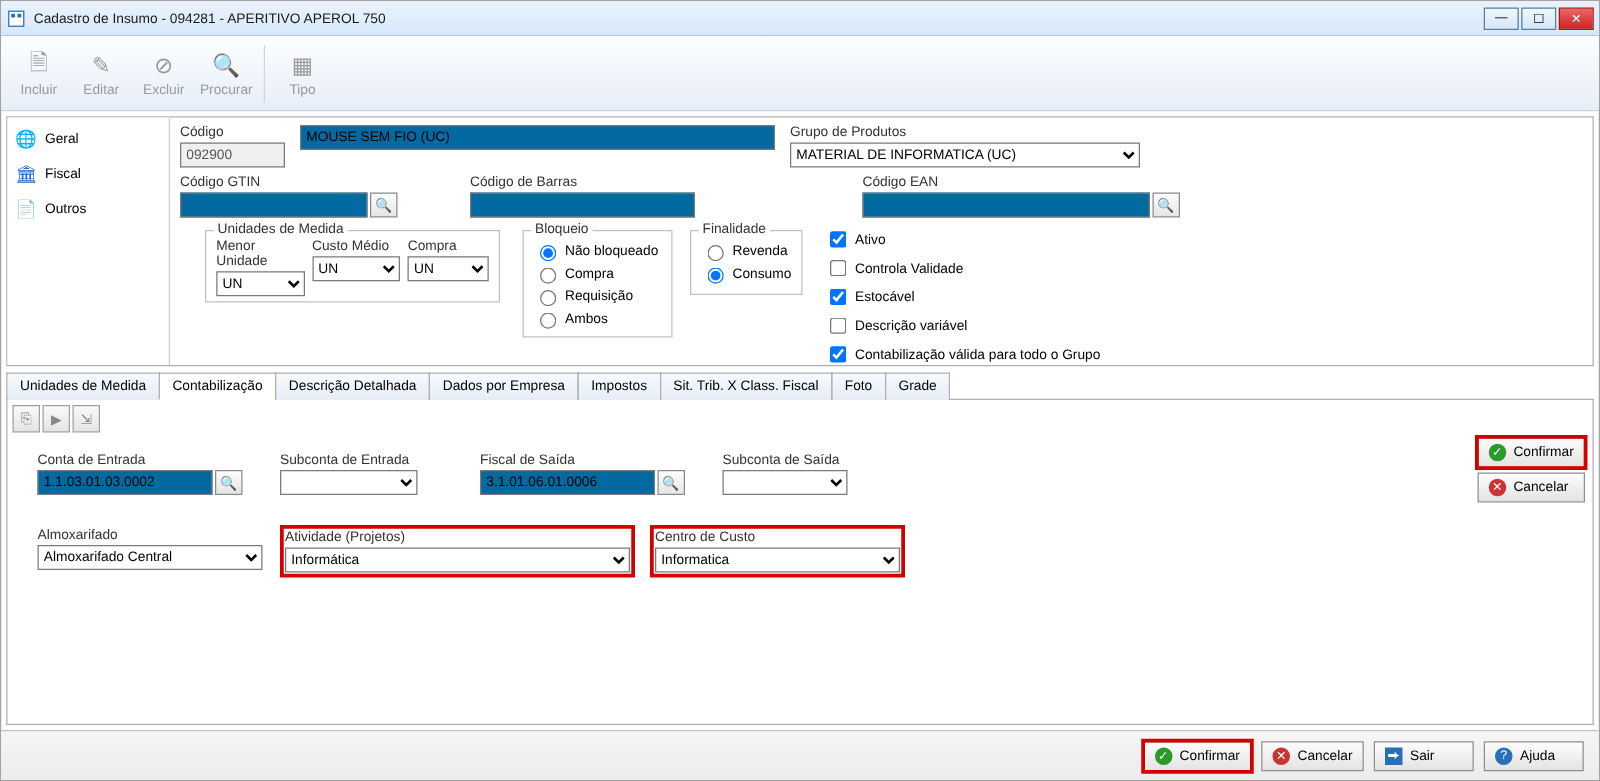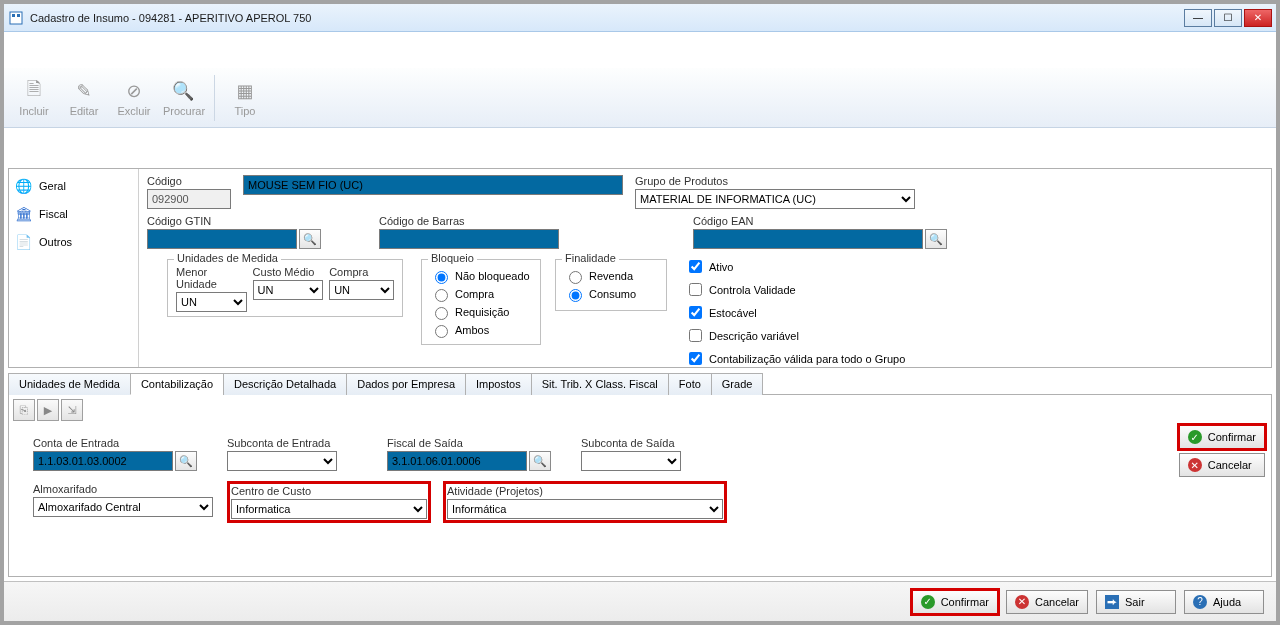--- a/index.html
+++ b/index.html
@@ -1,17 +1,17 @@
 <!DOCTYPE html>
 <html><head>
 <meta charset="utf-8">
 <style>
 * { box-sizing: border-box; font-family: "Segoe UI", Tahoma, sans-serif; font-size: 11px; }
 body { margin: 0; background: #fff; }
-.window { width: 1280px; height: 625px; border: 4px solid #a3a3a3; background: #fff; position: relative; display: flex; flex-direction: column; gap: 36px; }
+.window { width: 1280px; height: 625px; border: 1px solid #a3a3a3; background: #fff; position: relative; display: flex; flex-direction: column; }
 .titlebar { height: 28px; background: linear-gradient(#eaf3fc, #d7e8fa); display: flex; align-items: center; padding: 0 4px; border-bottom: 1px solid #a9c8e8; }
 .titlebar .icon { width: 16px; height: 16px; margin-right: 6px; display:inline-flex; align-items:center; justify-content:center; }
 .titlebar .title { flex: 1; color: #1a1a1a; }
 .win-btns { display: flex; gap: 2px; }
 .win-btn { width: 28px; height: 18px; border: 1px solid #5a7ca0; background: linear-gradient(#f0f6fc,#d6e6f6); display:flex; align-items:center; justify-content:center; font-size:10px; cursor:pointer; }
 .win-btn.close { background: linear-gradient(#e66,#c22); color:#fff; border-color:#a11; }
 
 .toolbar { height: 60px; background: linear-gradient(#fdfefe,#e7eef7); border-bottom:1px solid #c6d4e4; display:flex; align-items:center; padding:2px 6px; gap:2px; }
 .tbtn { width: 48px; height: 54px; display:flex; flex-direction:column; align-items:center; justify-content:center; gap:2px; color:#999; cursor:default; border:1px solid transparent; }
 .tbtn .ticon { width:24px; height:24px; display:flex; align-items:center; justify-content:center; font-size:18px; }
@@ -196,21 +196,21 @@
             <div class="radio-row">
                 <input type="radio" name="bloq" style="">
                 <span>Requisição</span>
               </div>
             <div class="radio-row">
                 <input type="radio" name="bloq" style="">
                 <span>Ambos</span>
               </div>
           </div>
 
-          <div class="group-box" style="width:112px; margin-left:2px; height:52px">
+          <div class="group-box" style="width:90px; margin-left:2px; height:52px">
             <span class="legend">Finalidade</span>
             <div class="radio-row">
                 <input type="radio" name="fin" style="">
                 <span>Revenda</span>
               </div>
             <div class="radio-row">
                 <input type="radio" name="fin" checked="" style="">
                 <span>Consumo</span>
               </div>
           </div>
@@ -293,32 +293,32 @@
                   <span>🔍</span>
                 </div>
             </div>
           </div>
           <div class="field">
             <label>Subconta de Saída</label>
             <select style="width:100px"><option></option></select>
           </div>
         </div>
 
-        <div class="row" style="gap:16px; margin-top:12px">
+        <div class="row" style="gap:16px; margin-top:26px">
           <div class="field" style="width:180px">
             <label>Almoxarifado</label>
             <select><option>Almoxarifado Central</option></select>
           </div>
+          <div class="field highlight" style="width:280px; padding:2px">
+            <label>Atividade (Projetos)</label>
+            <select><option>Informática</option></select>
+          </div>
           <div class="field highlight" style="width:200px; padding:2px">
             <label>Centro de Custo</label>
             <select><option>Informatica</option></select>
-          </div>
-          <div class="field highlight" style="width:280px; padding:2px">
-            <label>Atividade (Projetos)</label>
-            <select><option>Informática</option></select>
           </div>
         </div>
       </div>
     </div>
 
     <div class="footer">
       <div class="btn highlight">
         <span class="bi ok">✓</span>
         <span>Confirmar</span>
       </div>

